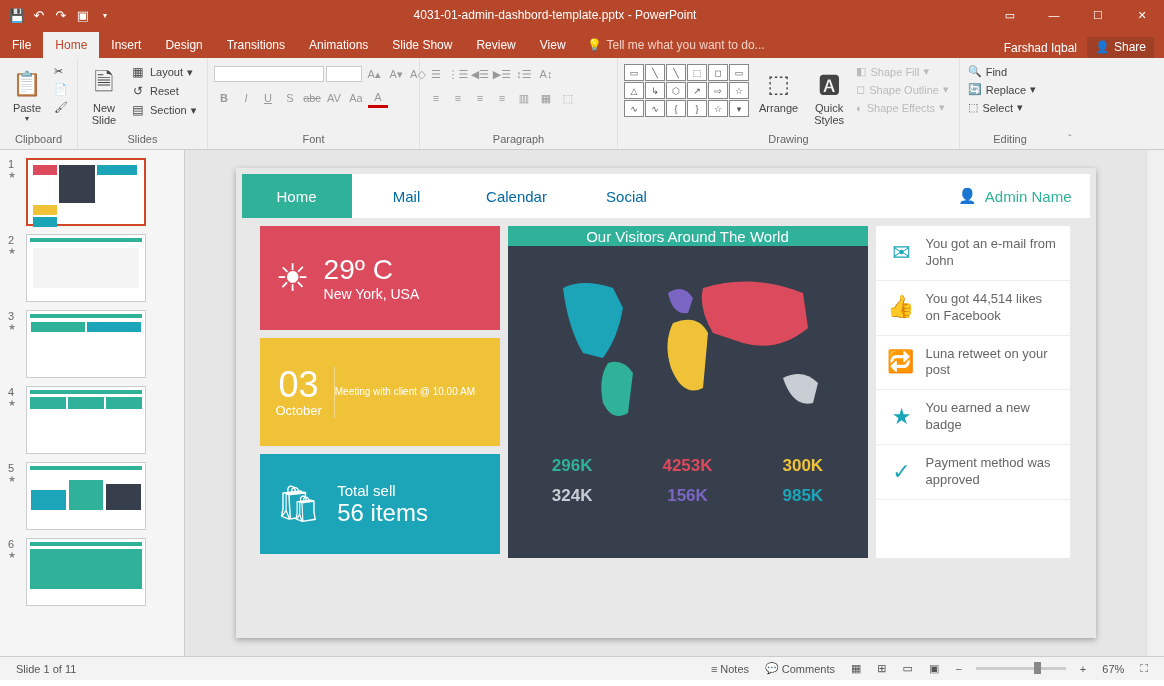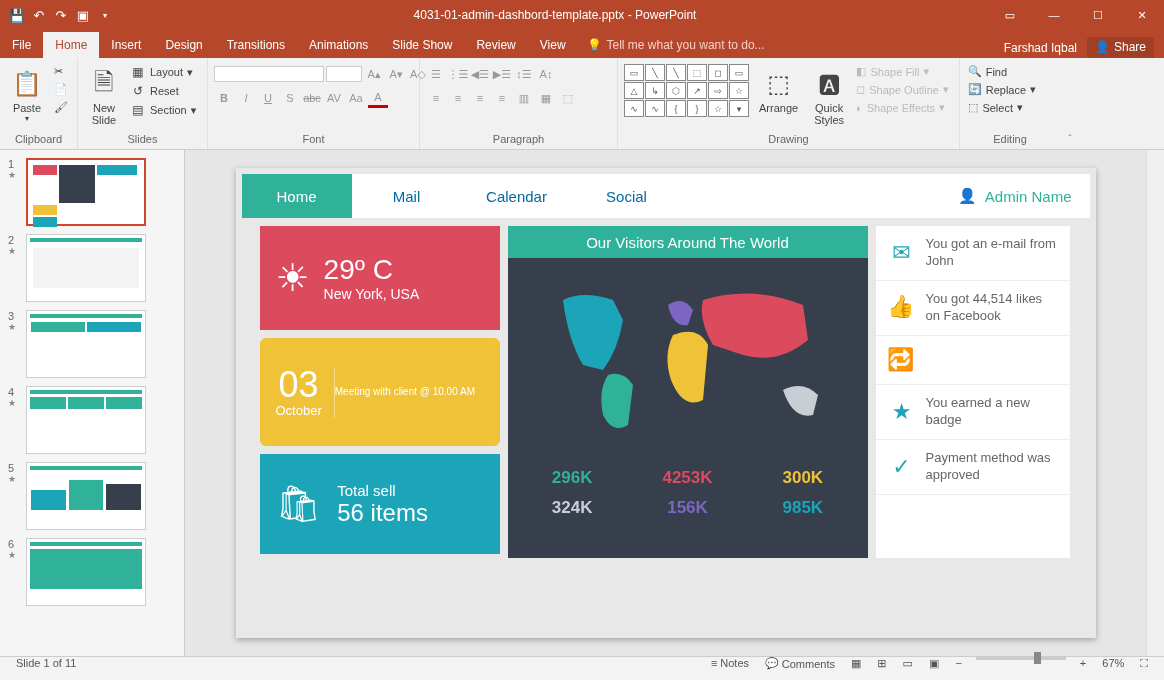--- a/index.html
+++ b/index.html
@@ -50,39 +50,39 @@
 .dash-nav{position:absolute;top:6px;left:6px;right:6px;height:44px;background:#fff;display:flex;align-items:stretch;}
 .nav-tab{flex:0 0 110px;display:flex;align-items:center;justify-content:center;font-size:15px;color:#0369a1;cursor:pointer;}
 .nav-tab.active{background:#2FB19A;color:#fff;}
 .nav-spacer{flex:1;}
 .nav-user{display:flex;align-items:center;gap:8px;padding-right:18px;color:#2FB19A;font-size:15px;}
 .card{position:absolute;color:#fff;}
 .weather{top:58px;left:24px;width:240px;height:104px;background:#DC4A5E;display:flex;align-items:center;padding:0 16px;gap:14px;}
 .sun-icon{font-size:38px;color:#fff;}
 .weather-temp{font-size:28px;font-weight:300;}
 .weather-loc{font-size:14px;}
-.meeting{top:170px;left:24px;width:240px;height:108px;background:#EFC238;display:flex;align-items:center;padding:0 16px;gap:0;border-radius:6px;}
+.meeting{top:170px;left:24px;width:240px;height:108px;background:#EFC238;display:flex;align-items:center;padding:0 16px;gap:0;}
 .meet-date{text-align:center;border-right:1px solid rgba(255,255,255,0.4);padding-right:12px;}
 .meet-day{font-size:36px;font-weight:300;line-height:1;}
 .meet-month{font-size:13px;}
 .meet-text{font-size:10px;line-height:1.4;text-align:right;}
 .sales{top:286px;left:24px;width:240px;height:100px;background:#1CA5B8;display:flex;align-items:center;padding:0 16px;gap:16px;}
 .bag-icon{font-size:36px;}
 .sales-label{font-size:15px;}
 .sales-value{font-size:24px;font-weight:300;}
 .map-card{top:58px;left:272px;width:360px;height:332px;background:#373E4C;}
-.map-head{height:32px;background:#2FB19A;display:flex;align-items:center;justify-content:center;font-size:15px;}
+.map-head{height:20px;background:#2FB19A;display:flex;align-items:center;justify-content:center;font-size:15px;}
 .map-body{height:204px;display:flex;align-items:center;justify-content:center;}
 .stats{display:grid;grid-template-columns:repeat(3,1fr);padding:6px 18px;gap:10px 22px;}
 .stat{font-size:17px;font-weight:600;text-align:center;}
 .notif{top:58px;left:640px;width:194px;height:332px;background:#fff;color:#666;}
 .notif-head{height:34px;background:#1CA5B8;color:#fff;display:flex;align-items:center;justify-content:center;font-size:15px;}
 .notif-item{display:flex;align-items:center;gap:10px;padding:10px 12px;border-bottom:1px solid #eee;font-size:13px;line-height:1.3;}
 .notif-icon{width:28px;font-size:22px;color:#1CA5B8;flex-shrink:0;text-align:center;}
-.statusbar{height:24px;background:#F3F3F3;border-top:1px solid #ccc;display:flex;align-items:flex-start;font-size:11px;color:#555;padding:0 8px;}
+.statusbar{height:24px;background:#F3F3F3;border-top:1px solid #ccc;display:flex;align-items:center;font-size:11px;color:#555;padding:0 8px;}
 .statusbar .sp{flex:1;}
 .sb-btn{padding:0 8px;cursor:pointer;display:flex;align-items:center;gap:3px;}
 .zoom-slider{width:90px;height:3px;background:#ccc;margin:0 6px;position:relative;}
 .zoom-thumb{position:absolute;width:7px;height:12px;background:#888;top:-5px;left:58px;}
 svg.worldmap{width:310px;height:180px;}
 </style>
 </head>
 <body>
 
 <div class="titlebar">
@@ -402,20 +402,21 @@
             <div class="notif-item">
               <span class="notif-icon">✉</span>
               <span>You got an e-mail from John</span>
             </div>
             <div class="notif-item">
               <span class="notif-icon">👍</span>
               <span>You got 44,514 likes on Facebook</span>
             </div>
             <div class="notif-item">
               <span class="notif-icon">🔁</span>
+              <span>Luna retweet on your post</span>
             </div>
             <div class="notif-item">
               <span class="notif-icon">★</span>
               <span>You earned a new badge</span>
             </div>
             <div class="notif-item">
               <span class="notif-icon">✓</span>
               <span>Payment method was approved</span>
             </div>
           </div>

